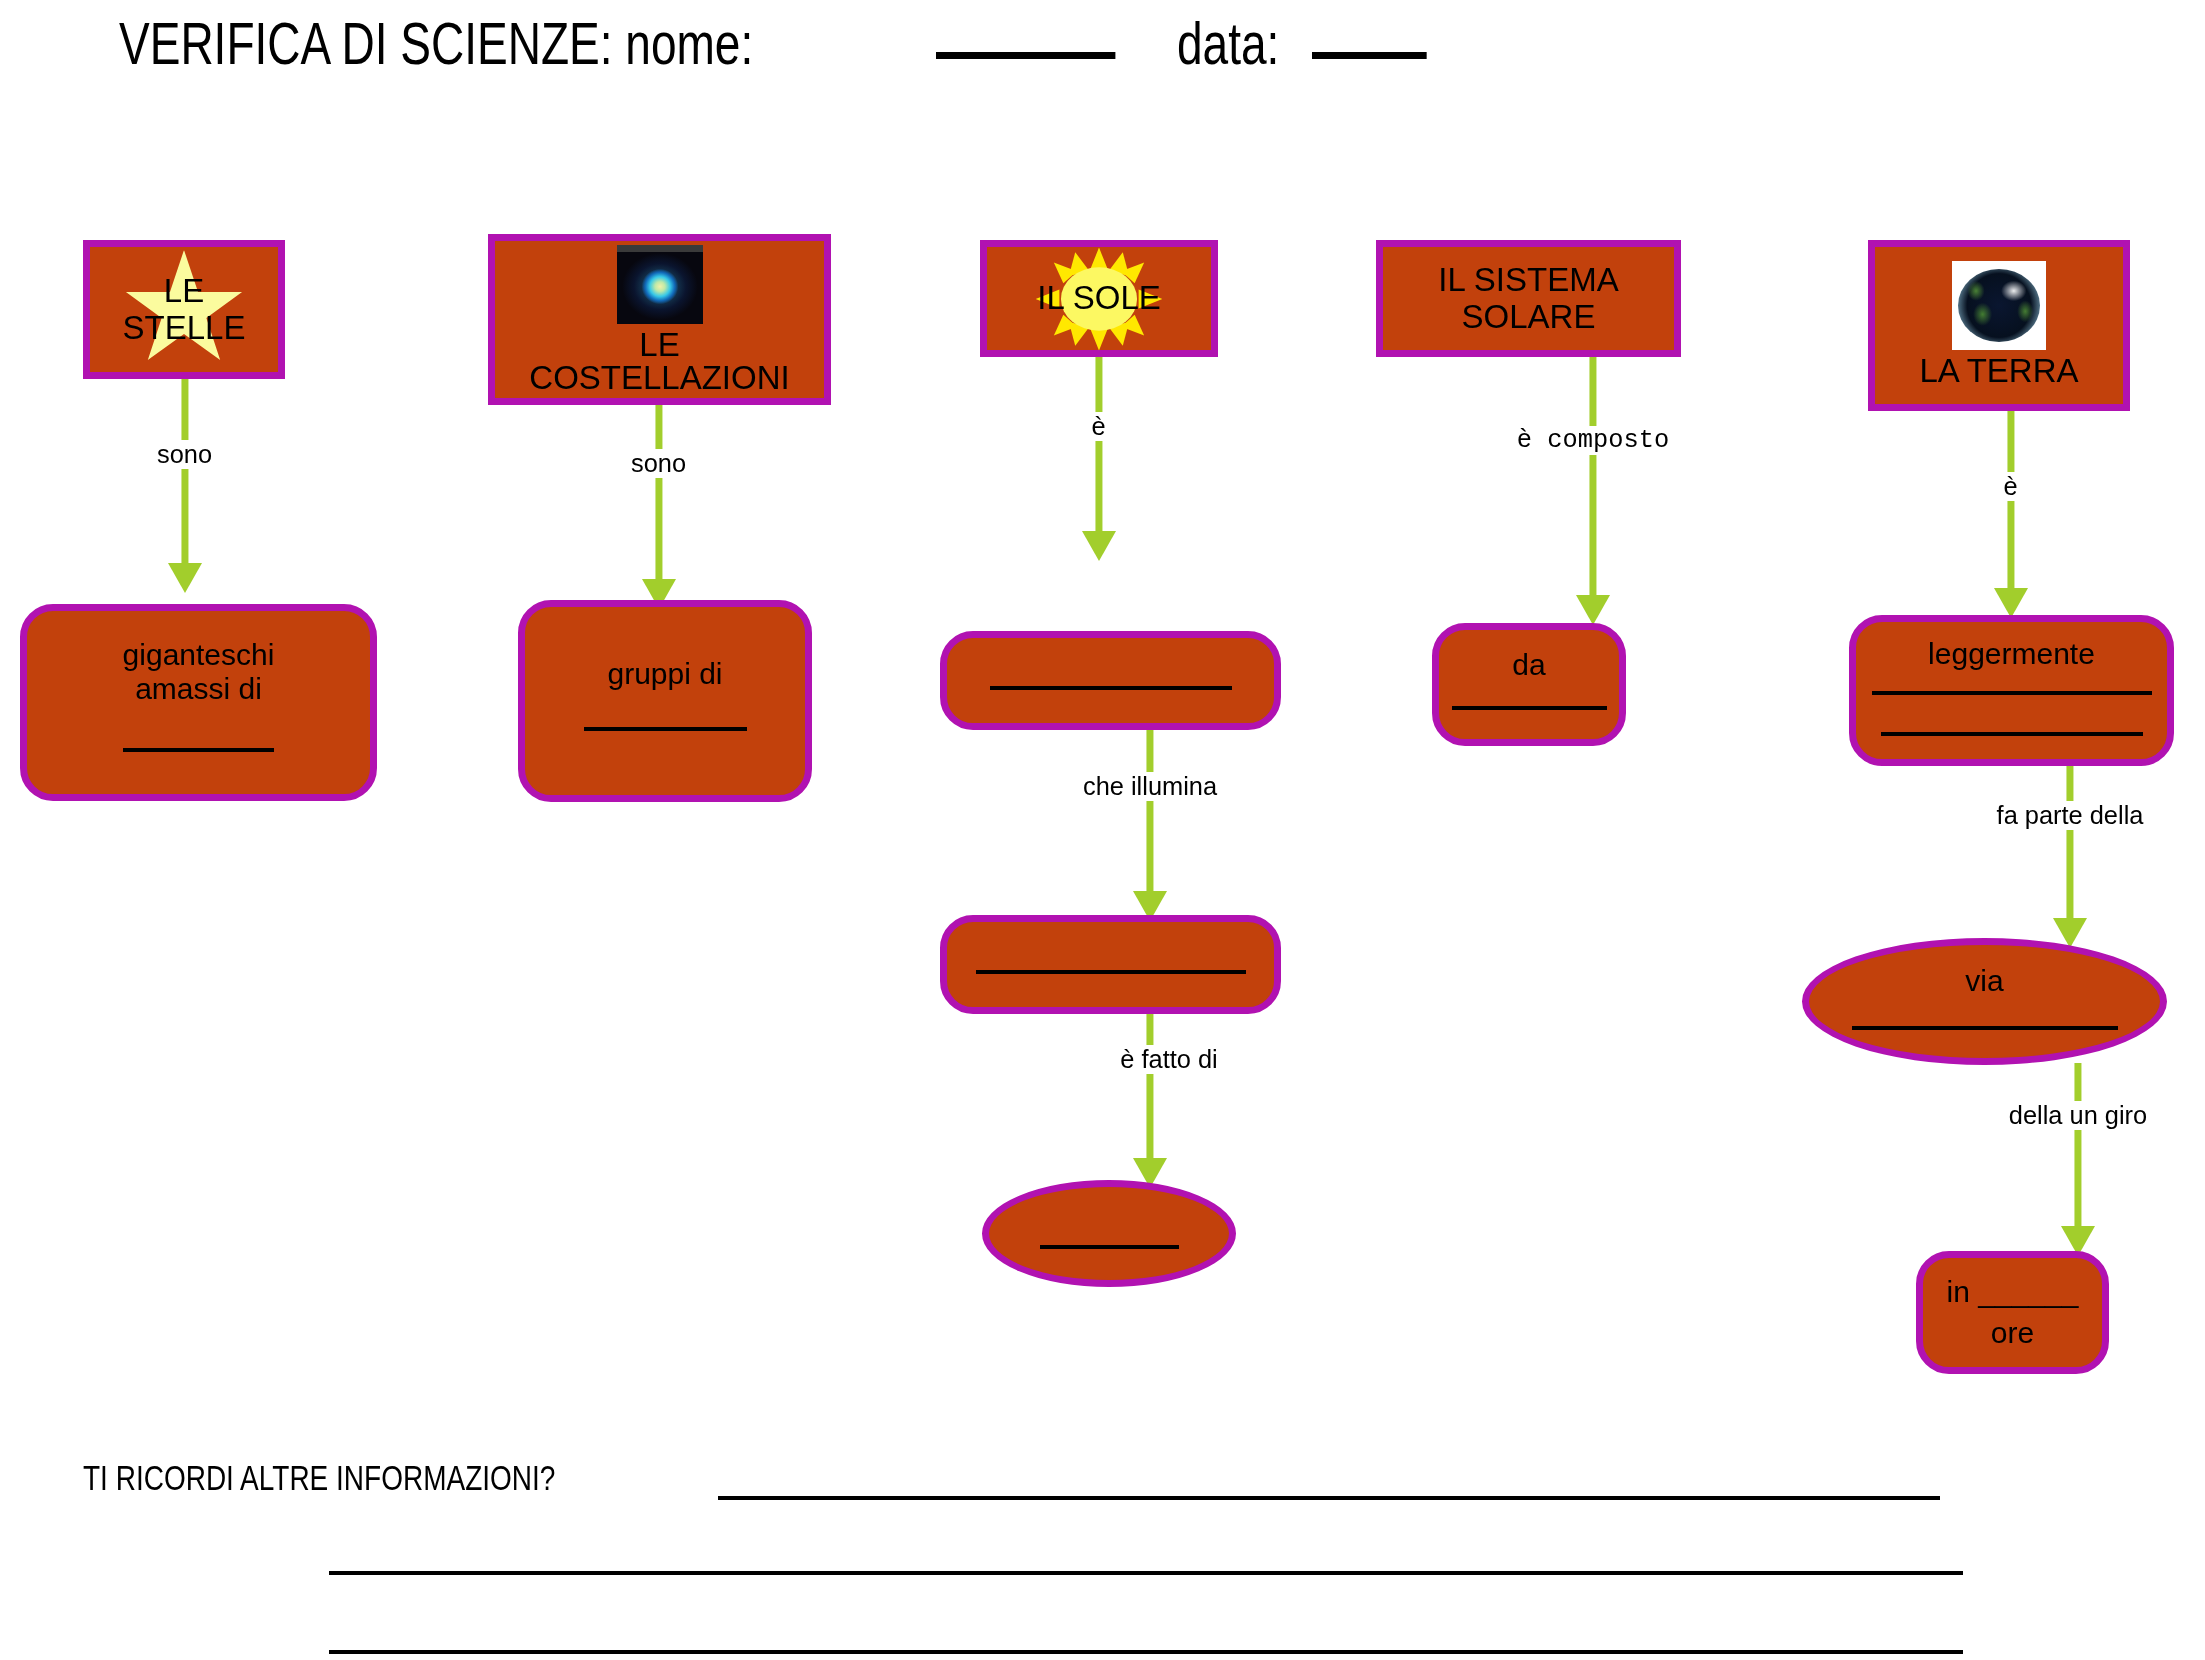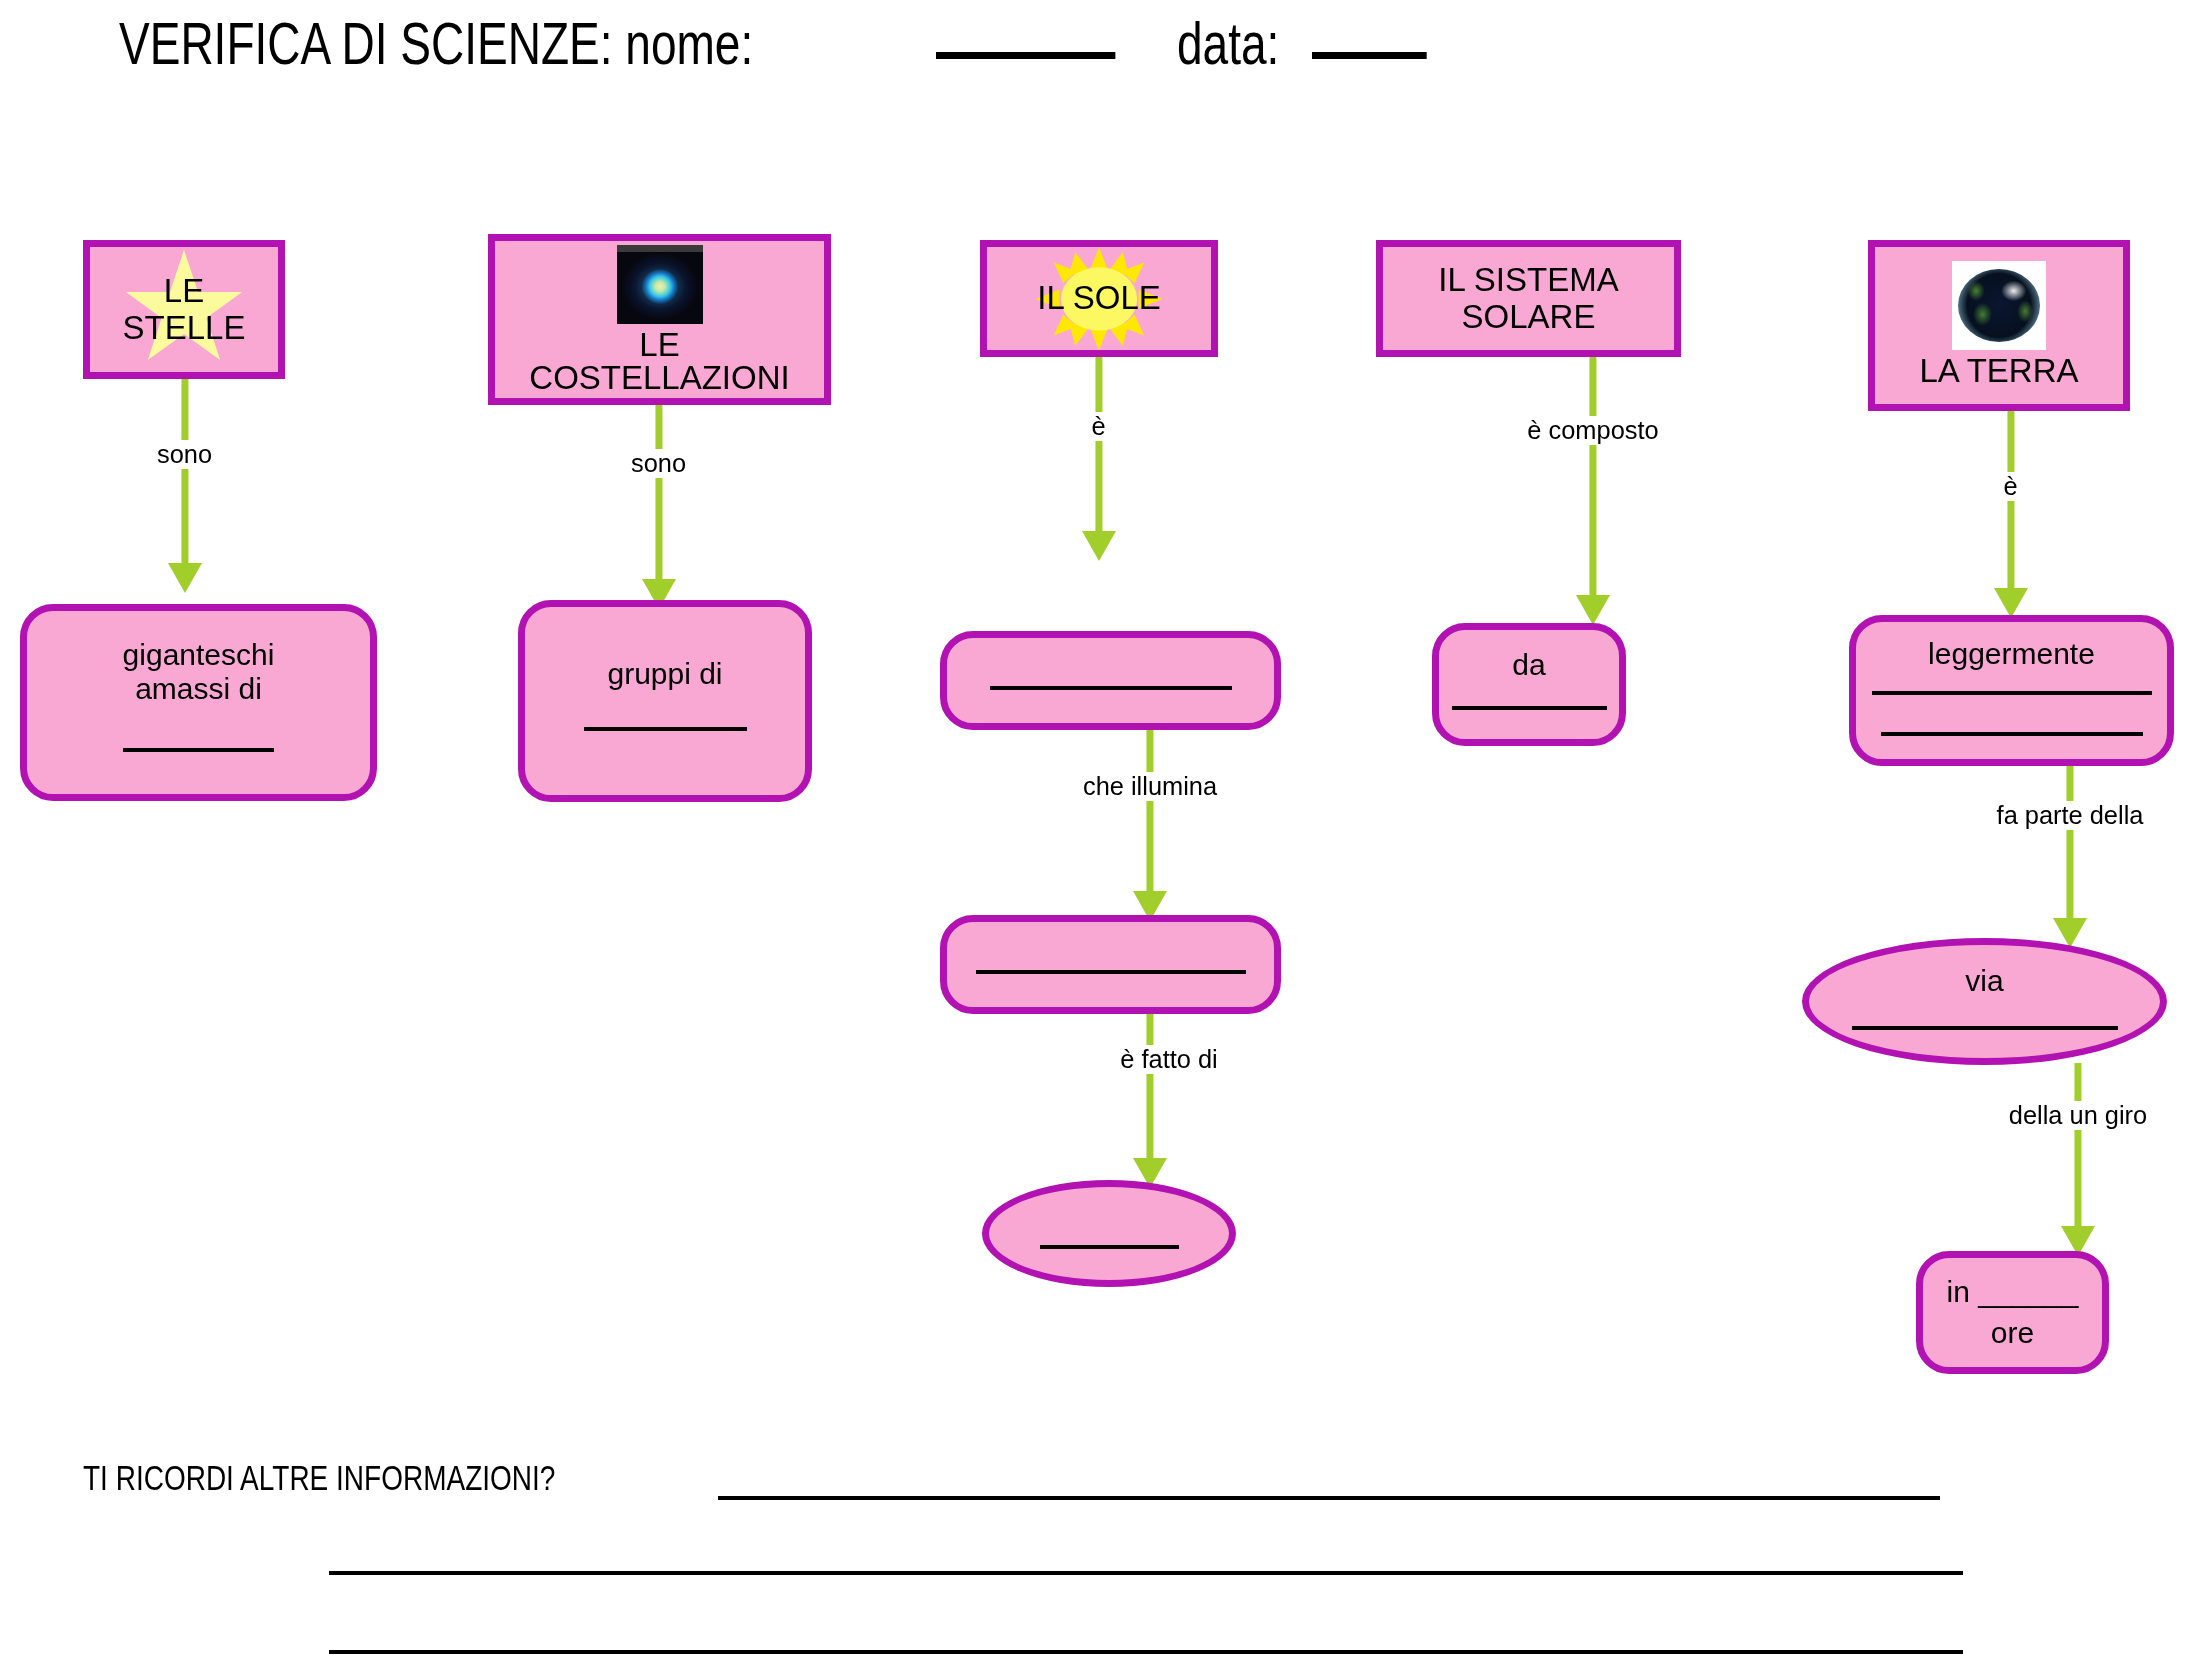--- a/index.html
+++ b/index.html
@@ -40,21 +40,21 @@
     border-bottom: 7.1px solid #000;
     vertical-align: baseline;
     position: relative;
     top: -4.8px;
   }
 
   
   .node {
     position: absolute;
     box-sizing: border-box;
-    background: #f9a8d4;
+    background: #c2410c;
     border: 7.1px solid #b112b1;
     display: flex;
     flex-direction: column;
     align-items: center;
     justify-content: center;
     z-index: 5;
   }
   .node.rect { border-radius: 0; }
   .node.round { border-radius: 33px; }
   .node.ellipse { border-radius: 50%; }
@@ -286,21 +286,21 @@
 </div>
 
 <div class="node rect" style="left:1376px; top:240px; width:305px; height:117px;">
   <div class="node-label big">IL SISTEMA
 SOLARE</div>
 </div>
 
 <div class="conn" style="left:1490px; top:355px; width:206px; height:274px;">
   <div class="stem" style="height:246px;"></div>
   <div class="head" style="top:240px;"></div>
-  <div class="conn-label" style="top:61px;">è composto</div>
+  <div class="conn-label" style="top:71px;font-family:Liberation Mono, monospace;">è composto</div>
 </div>
 
 <div class="node round" style="left:1432px; top:623px; width:194px; height:123px;">
   <div class="node-label" style="margin-top:-11px;">da</div>
   <div class="blank-line" style="width:155px; margin-top:24px;"></div>
 </div>
 
 <div class="node rect" style="left:1868px; top:240px; width:262px; height:171px;">
   <div class="pic-earth">
     <div class="earth-globe"></div>

